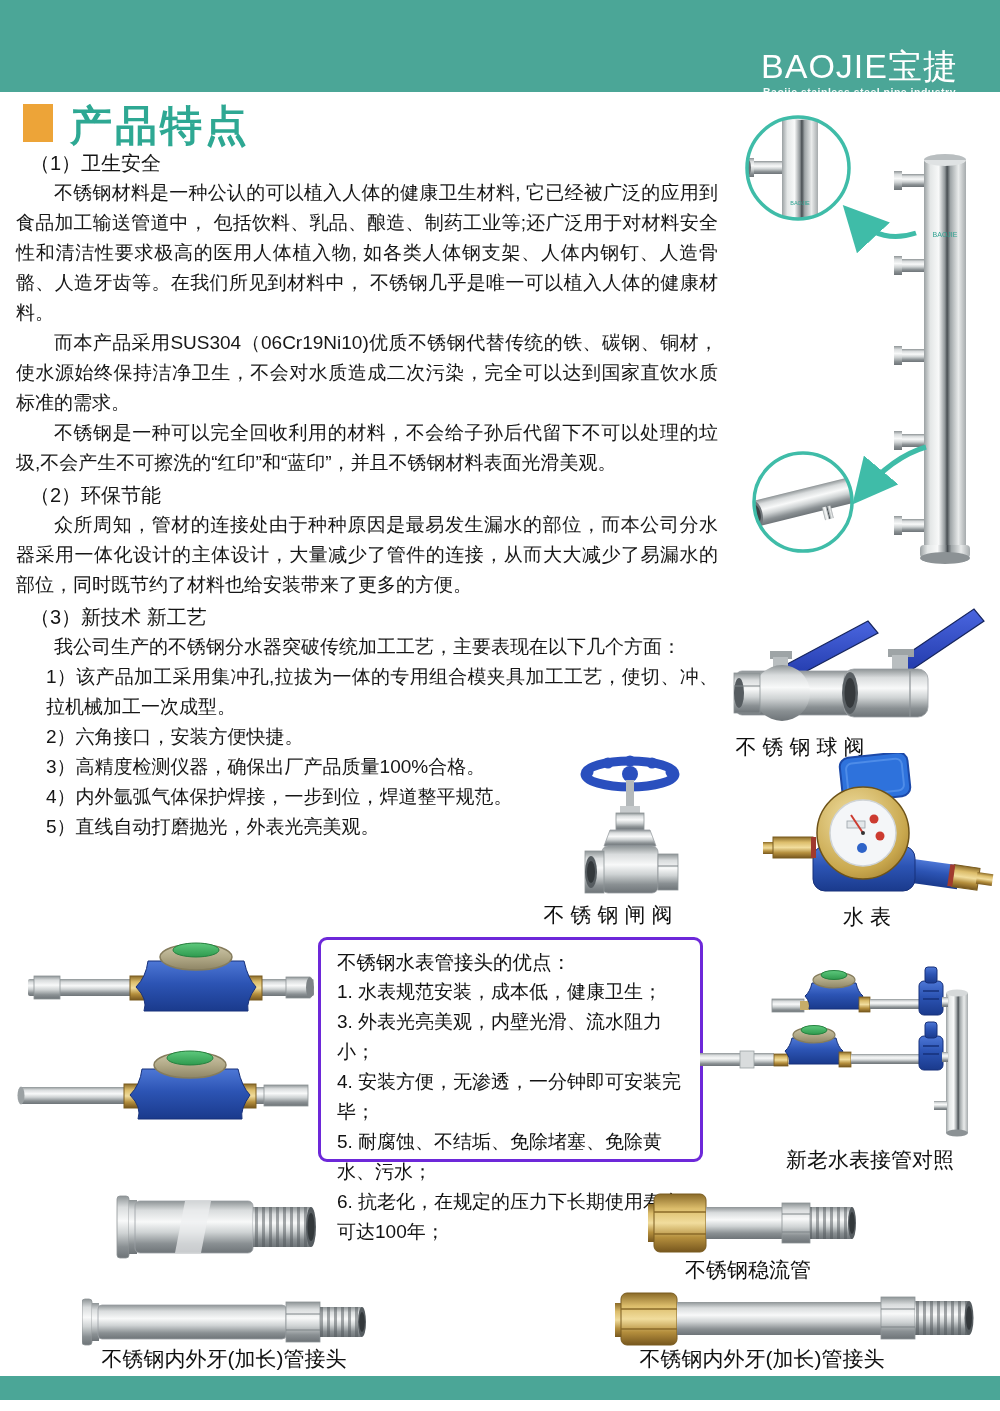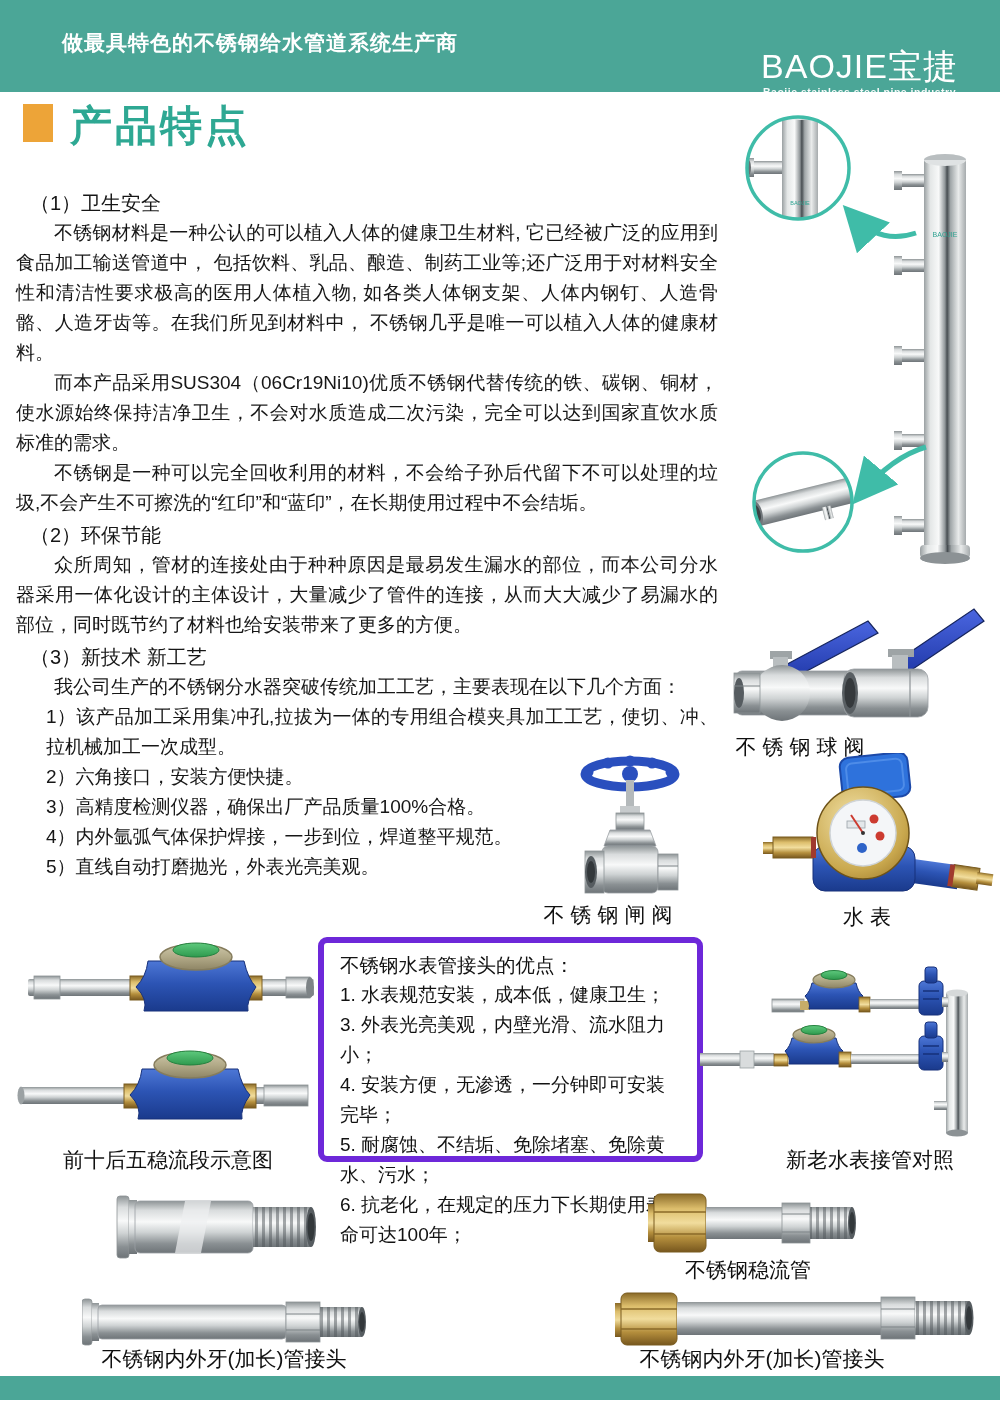--- a/index.html
+++ b/index.html
@@ -8,31 +8,31 @@
   
   .hdr{position:absolute;left:0;top:0;width:1000px;height:92px;background:#4BA697;}
   .slogan{position:absolute;left:62px;top:29px;color:#ffffff;font-size:21px;font-weight:bold;letter-spacing:1px;}
   .logo{position:absolute;left:742px;top:18px;width:235px;text-align:center;color:#fff;margin-top:30px;}
   .logo-main{font-size:34px;font-weight:400;letter-spacing:1px;line-height:36px;white-space:nowrap;}
   .logo-sub{font-size:10.5px;letter-spacing:.5px;margin-top:2px;font-weight:bold;opacity:.95;}
   
   .tsq{position:absolute;left:23px;top:104px;width:30px;height:38px;background:#EDA438;}
   .ptitle{position:absolute;left:70px;top:98px;font-size:42px;font-weight:bold;color:#2EA893;letter-spacing:3px;}
   
-  .textcol{position:absolute;left:16px;top:146px;width:702px;font-size:19px;line-height:30px;color:#161616;margin-top:40px;}
+  .textcol{position:absolute;left:16px;top:146px;width:702px;font-size:19px;line-height:30px;color:#161616;}
   .textcol h3{margin:2px 0 0 0;padding-left:14px;font-size:20px;font-weight:normal;line-height:30px;}
   .textcol p{margin:0;text-indent:2em;text-align:justify;}
   .plist{margin:0 0 0 30px;}
   .plist div{text-align:justify;}
   
   .cap{position:absolute;font-size:21px;color:#101010;text-align:center;white-space:nowrap;}
   .cap.sp{letter-spacing:6px;}
   
   .advbox{position:absolute;left:318px;top:937px;width:385px;height:225px;box-sizing:border-box;
-          border:6px solid #6d28d9;border-radius:9px;background:#fff;padding:7px 14px 0 16px;
+          border:3px solid #6d28d9;border-radius:9px;background:#fff;padding:7px 14px 0 16px;
           font-size:19px;line-height:30px;color:#121212;}
   .advbox .t{font-size:19.5px;}
   .fig{position:absolute;}
   
   .ftr{position:absolute;left:0;top:1376px;width:1000px;height:24px;background:#4BA697;}
 </style>
 </head>
 <body>
 
 <svg width="0" height="0" style="position:absolute" aria-hidden="true">
@@ -90,35 +90,34 @@
     </pattern>
     <marker id="ah" markerWidth="9" markerHeight="9" refX="6" refY="4.5" orient="auto">
       <path d="M0,0 L9,4.5 L0,9 z" fill="#3fbca8"></path>
     </marker>
   </defs>
 </svg>
 
 <div id="page">
 
   <div class="hdr">
-    <div class="slogan">做最具特色的不锈钢给水管道系统生产商</div>
     <div class="logo">
       <div class="logo-main">BAOJIE宝捷</div>
       <div class="logo-sub">Baojie stainless steel pipe industry</div>
     </div>
   </div>
 
   <div class="tsq"></div>
   <div class="ptitle">产品特点</div>
 
   <div class="textcol">
     <h3>（1）卫生安全</h3>
     <p>不锈钢材料是一种公认的可以植入人体的健康卫生材料, 它已经被广泛的应用到食品加工输送管道中， 包括饮料、乳品、酿造、制药工业等;还广泛用于对材料安全性和清洁性要求极高的医用人体植入物, 如各类人体钢支架、人体内钢钉、人造骨骼、人造牙齿等。在我们所见到材料中， 不锈钢几乎是唯一可以植入人体的健康材料。</p>
     <p>而本产品采用SUS304（06Cr19Ni10)优质不锈钢代替传统的铁、碳钢、铜材，使水源始终保持洁净卫生，不会对水质造成二次污染，完全可以达到国家直饮水质标准的需求。</p>
-    <p>不锈钢是一种可以完全回收利用的材料，不会给子孙后代留下不可以处理的垃圾,不会产生不可擦洗的“红印”和“蓝印”，在长期使用过程中不会结垢。</p>
+    <p>不锈钢是一种可以完全回收利用的材料，不会给子孙后代留下不可以处理的垃圾,不会产生不可擦洗的“红印”和“蓝印”，并且不锈钢材料表面光滑美观。</p>
     <h3>（2）环保节能</h3>
     <p>众所周知，管材的连接处由于种种原因是最易发生漏水的部位，而本公司分水器采用一体化设计的主体设计，大量减少了管件的连接，从而大大减少了易漏水的部位，同时既节约了材料也给安装带来了更多的方便。</p>
     <h3>（3）新技术 新工艺</h3>
     <p>我公司生产的不锈钢分水器突破传统加工工艺，主要表现在以下几个方面：</p>
     <div class="plist">
       <div>1）该产品加工采用集冲孔,拉拔为一体的专用组合模夹具加工工艺，使切、冲、拉机械加工一次成型。</div>
       <div>2）六角接口，安装方便快捷。</div>
       <div>3）高精度检测仪器，确保出厂产品质量100%合格。</div>
       <div>4）内外氩弧气体保护焊接，一步到位，焊道整平规范。</div>
       <div>5）直线自动打磨抛光，外表光亮美观。</div>
@@ -274,21 +273,20 @@
         <ellipse cx="15" cy="52.5" rx="3.5" ry="9" fill="#9ba1a3"></ellipse>
         <rect x="258" y="42" width="44" height="21" fill="url(#gSteelH)" stroke="#8d9396" stroke-width=".8"></rect>
         <rect x="118" y="41" width="20" height="24" fill="url(#gBrass)" stroke="#7a5c20" stroke-width="1"></rect>
         <rect x="230" y="41" width="20" height="24" fill="url(#gBrass)" stroke="#7a5c20" stroke-width="1"></rect>
         <path d="M136,26 h96 q4,18 12,26 q-10,14 -8,24 h-104 q4,-12 -8,-24 q10,-10 12,-26 z" fill="url(#gBlue)" stroke="#16307a" stroke-width="1"></path>
         <ellipse cx="184" cy="22" rx="36" ry="13" fill="url(#gRing)" stroke="#857c5c" stroke-width="1.5"></ellipse>
         <ellipse cx="184" cy="15" rx="23" ry="7" fill="url(#gGreen)" stroke="#25813f" stroke-width="1"></ellipse>
       </g>
     </svg>
   </div>
-  <div class="cap" style="left:18px;top:1146px;width:300px">前十后五稳流段示意图</div>
 
   <div class="advbox">
     <div class="t">不锈钢水表管接头的优点：</div>
     <div>1. 水表规范安装，成本低，健康卫生；</div>
     <div>3. 外表光亮美观，内壁光滑、流水阻力小；</div>
     <div>4. 安装方便，无渗透，一分钟即可安装完毕；</div>
     <div>5. 耐腐蚀、不结垢、免除堵塞、免除黄水、污水；</div>
     <div>6. 抗老化，在规定的压力下长期使用寿命可达100年；</div>
   </div>
 

